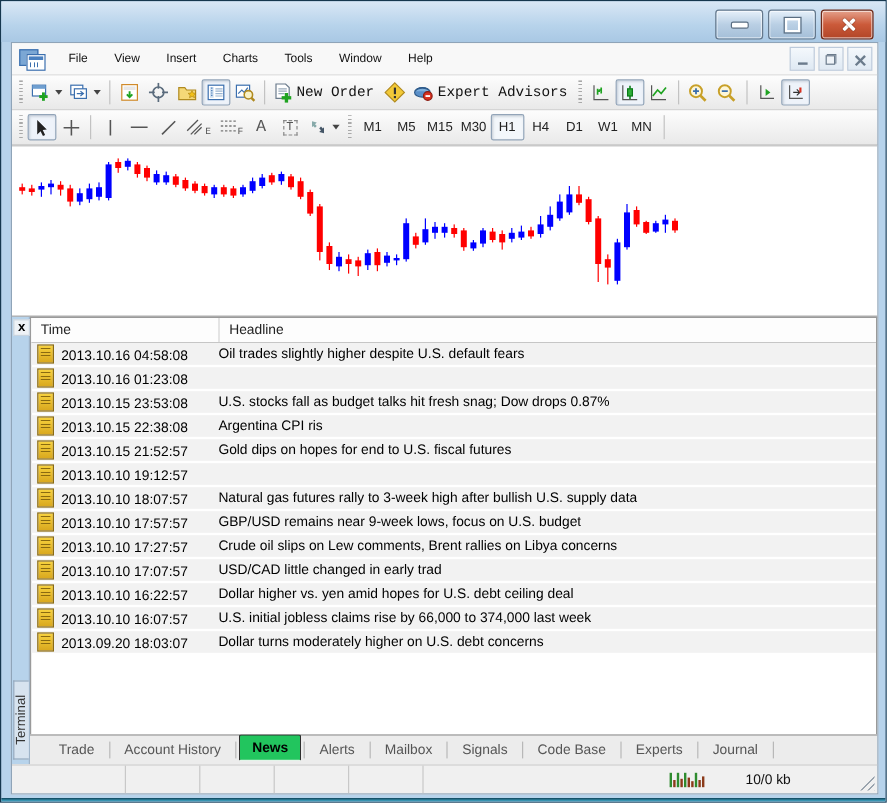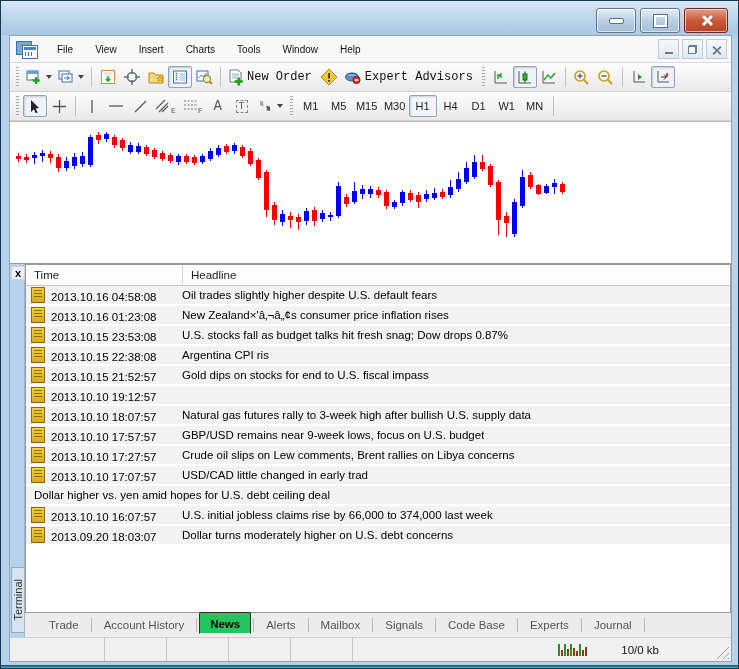--- a/index.html
+++ b/index.html
@@ -489,21 +489,20 @@
       <span class="t-txt">2013.10.16 04:58:08</span>
     </div>
     <div class="c-headline">Oil trades slightly higher despite U.S. default fears</div>
   </div>
 
   <div class="news-row">
     <div class="c-time">
       <span class="news-icon"></span>
       <span class="t-txt">2013.10.16 01:23:08</span>
     </div>
-    <div class="c-headline">New Zealand×'â‚¬â„¢s consumer price inflation rises</div>
   </div>
 
   <div class="news-row">
     <div class="c-time">
       <span class="news-icon"></span>
       <span class="t-txt">2013.10.15 23:53:08</span>
     </div>
     <div class="c-headline">U.S. stocks fall as budget talks hit fresh snag; Dow drops 0.87%</div>
   </div>
 
@@ -513,21 +512,21 @@
       <span class="t-txt">2013.10.15 22:38:08</span>
     </div>
     <div class="c-headline">Argentina CPI ris</div>
   </div>
 
   <div class="news-row">
     <div class="c-time">
       <span class="news-icon"></span>
       <span class="t-txt">2013.10.15 21:52:57</span>
     </div>
-    <div class="c-headline">Gold dips on stocks for end to U.S. fiscal impass</div>
+    <div class="c-headline">Gold dips on hopes for end to U.S. fiscal futures</div>
   </div>
 
   <div class="news-row">
     <div class="c-time">
       <span class="news-icon"></span>
       <span class="t-txt">2013.10.10 19:12:57</span>
     </div>
   </div>
 
   <div class="news-row">
@@ -556,20 +555,24 @@
 
   <div class="news-row">
     <div class="c-time">
       <span class="news-icon"></span>
       <span class="t-txt">2013.10.10 17:07:57</span>
     </div>
     <div class="c-headline">USD/CAD little changed in early trad</div>
   </div>
 
   <div class="news-row">
+    <div class="c-time">
+      <span class="news-icon"></span>
+      <span class="t-txt">2013.10.10 16:22:57</span>
+    </div>
     <div class="c-headline">Dollar higher vs. yen amid hopes for U.S. debt ceiling deal</div>
   </div>
 
   <div class="news-row">
     <div class="c-time">
       <span class="news-icon"></span>
       <span class="t-txt">2013.10.10 16:07:57</span>
     </div>
     <div class="c-headline">U.S. initial jobless claims rise by 66,000 to 374,000 last week</div>
   </div>

